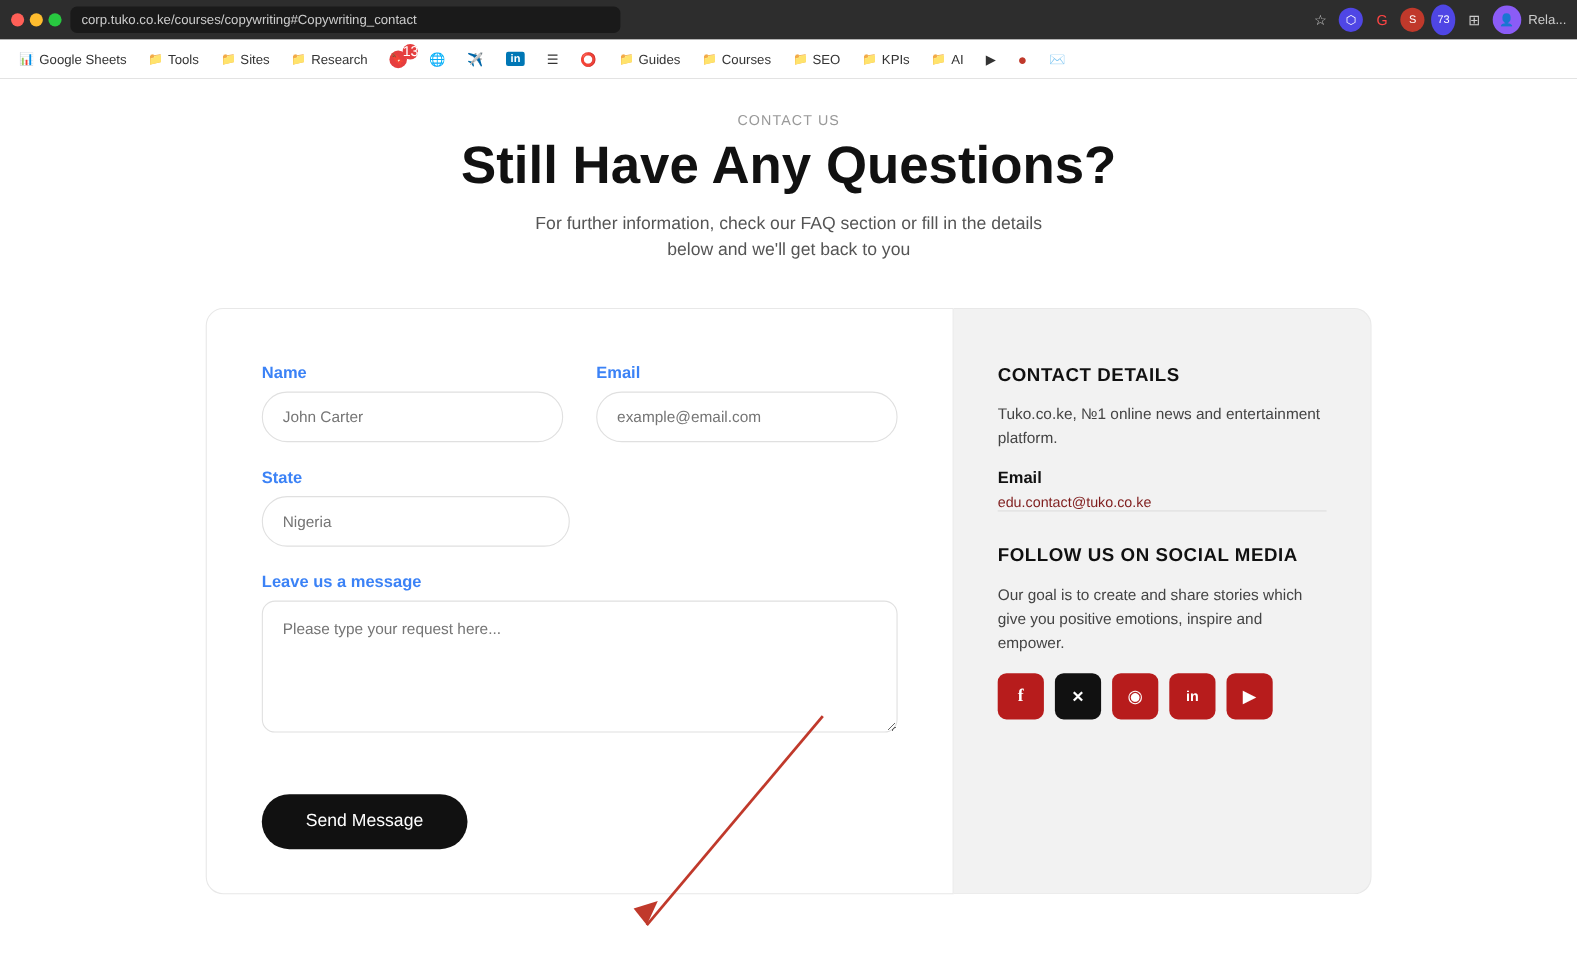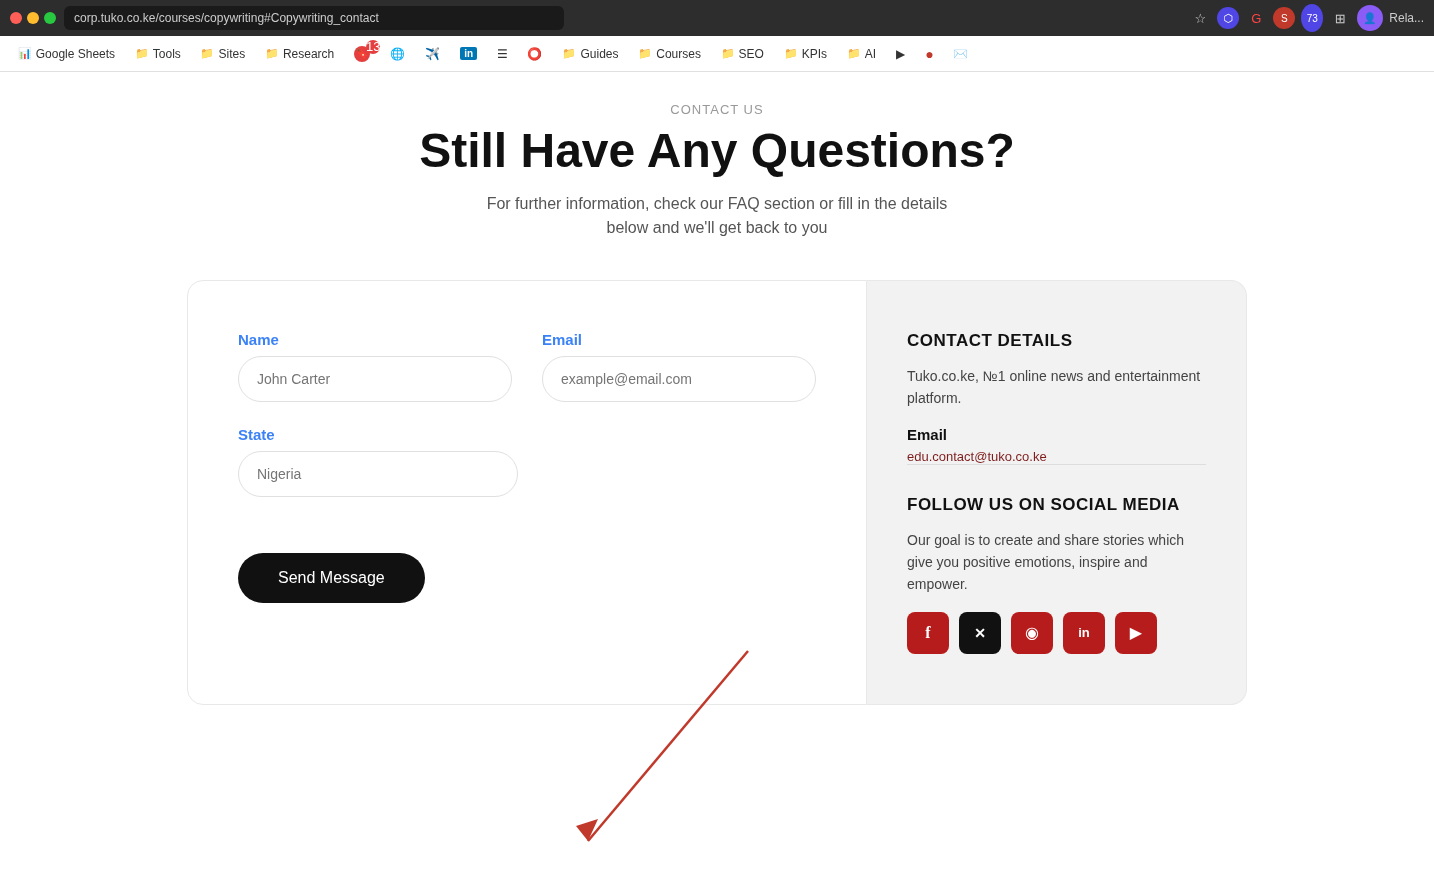--- a/index.html
+++ b/index.html
@@ -326,20 +326,26 @@
 
       
       <div class="form-row">
         <div class="form-group" style="max-width:280px;">
           <label class="form-label">State</label>
           <input class="form-input" type="text" placeholder="Nigeria" style="">
         </div>
       </div>
 
       
+      <div class="form-row">
+        <div class="form-group full-width">
+          <label class="form-label">Leave us a message</label>
+          <textarea class="form-textarea" placeholder="Please type your request here..." style=""></textarea>
+        </div>
+      </div>
 
       
       <svg style="position:absolute;top:360px;left:280px;width:300px;height:220px;pointer-events:none;" viewBox="0 0 300 220">
         <line x1="280" y1="10" x2="120" y2="200" stroke="#c0392b" stroke-width="2.5"></line>
         <polygon points="120,200 130,178 108,185" fill="#c0392b"></polygon>
       </svg>
 
       
       <button class="send-btn">Send Message</button>
     </div>

